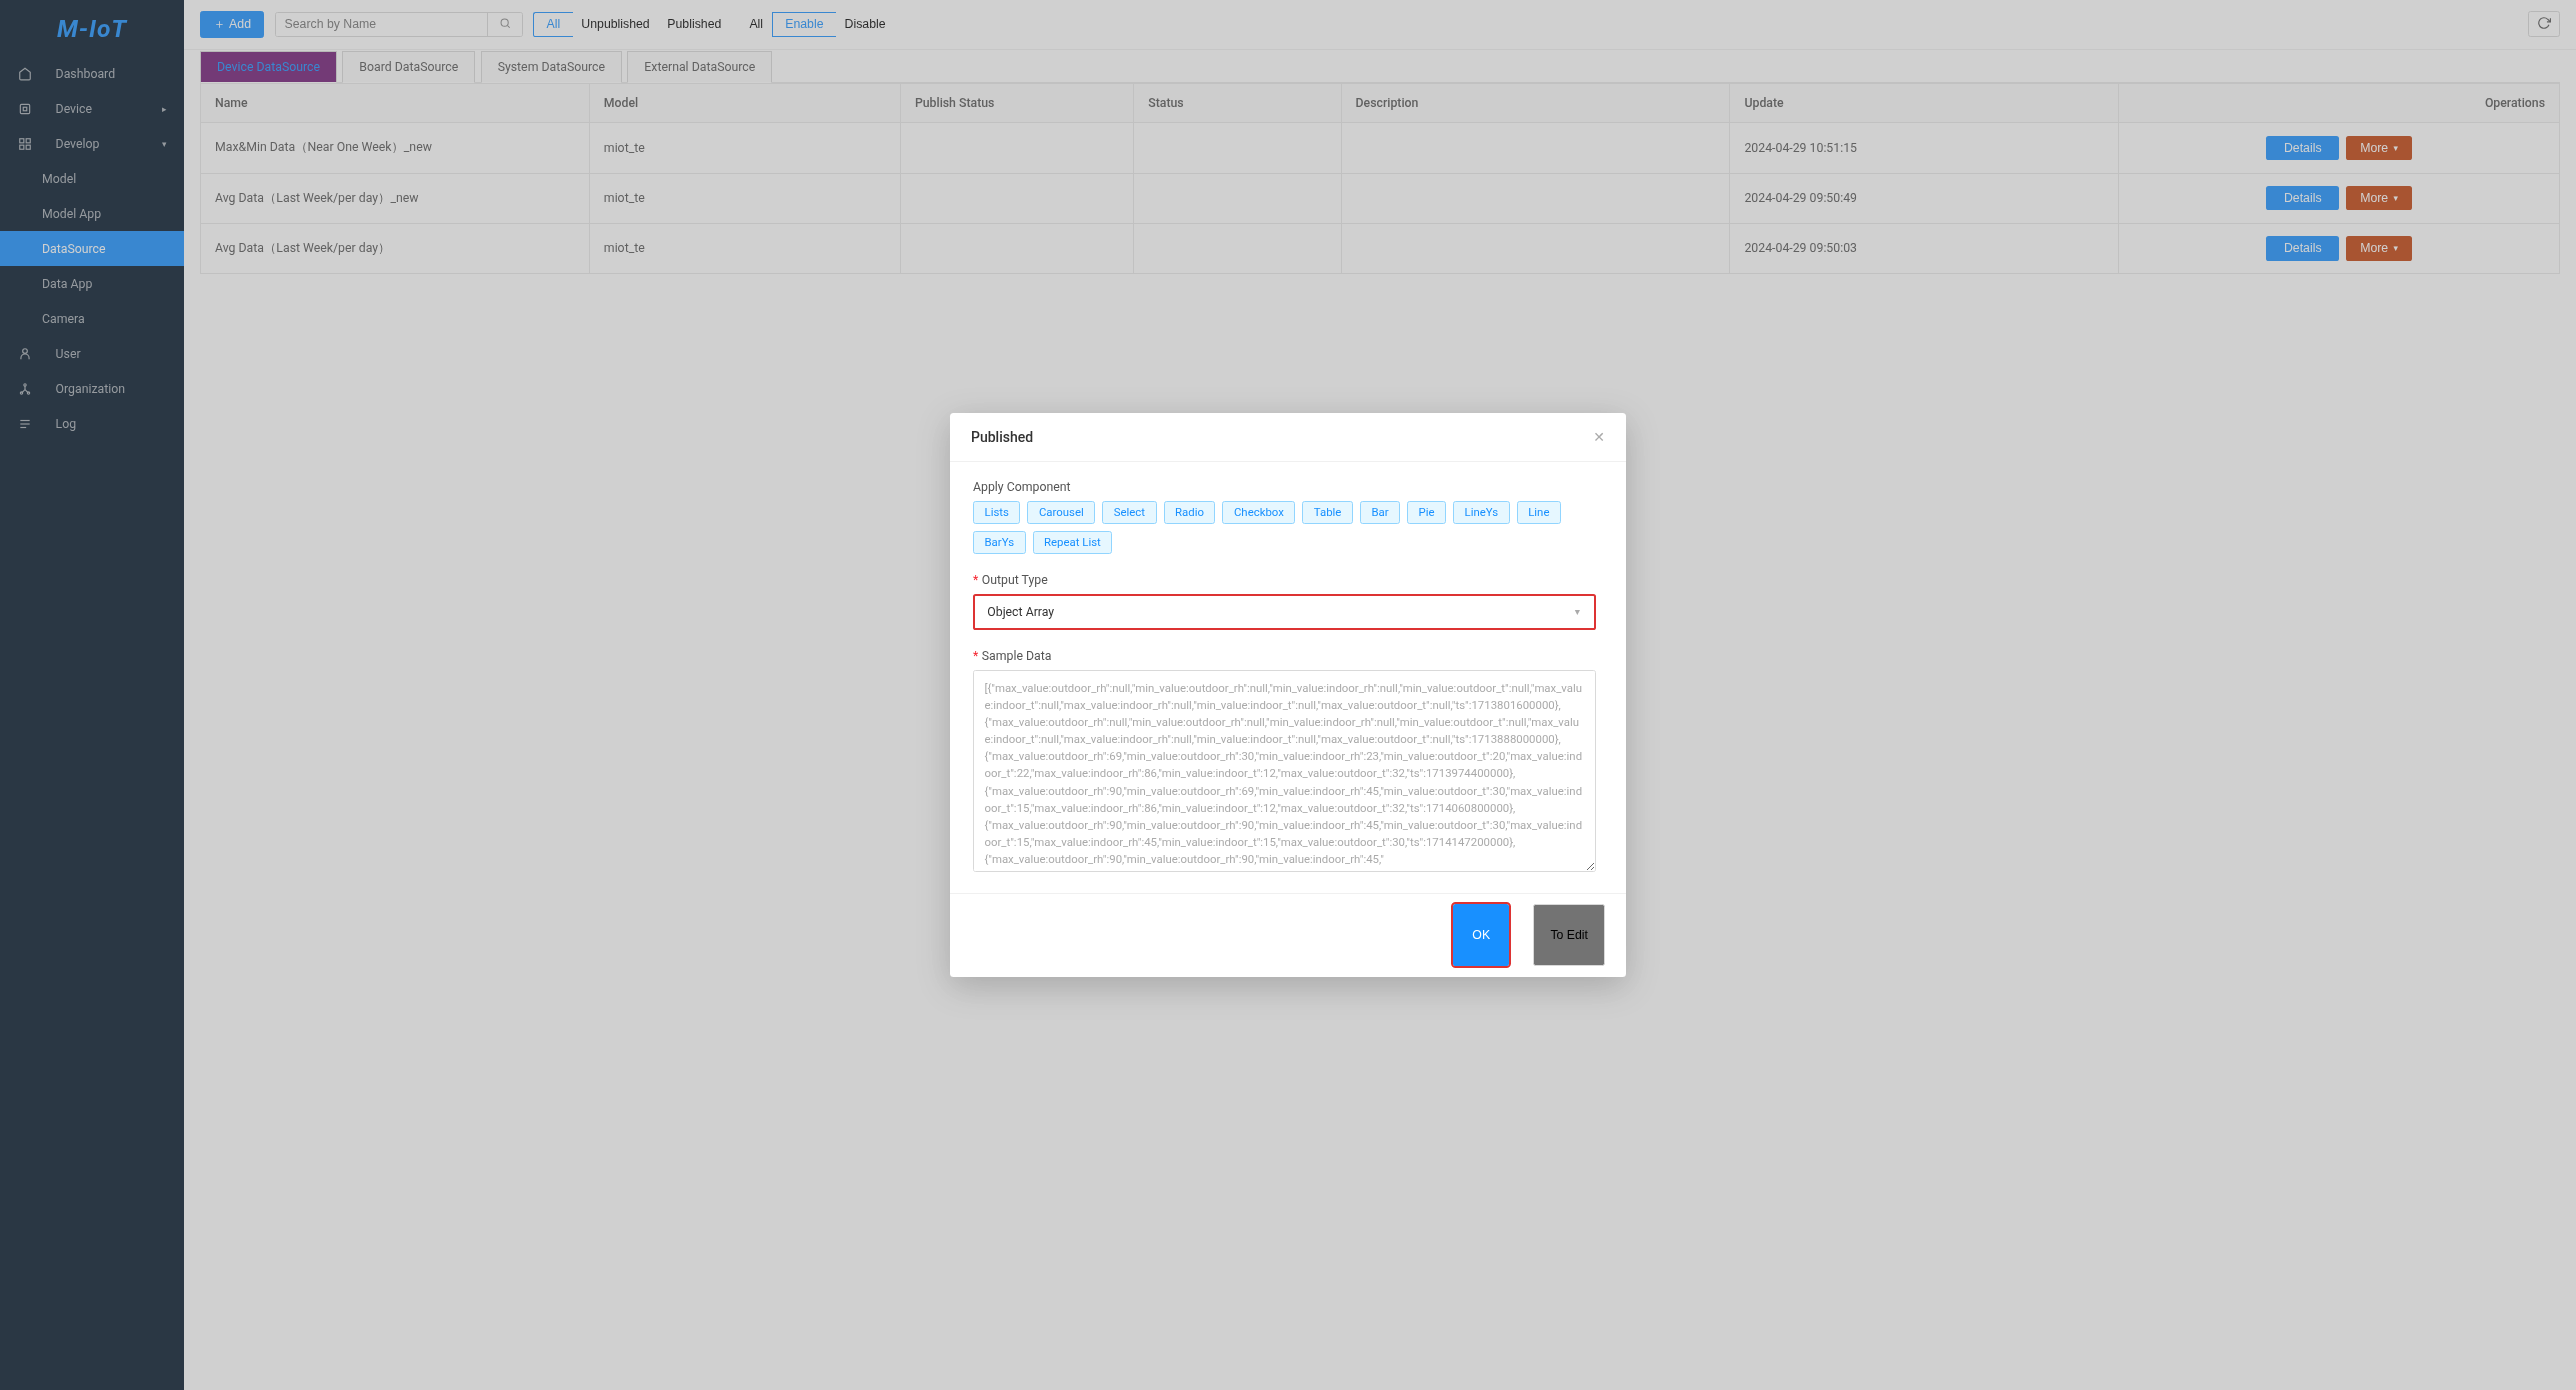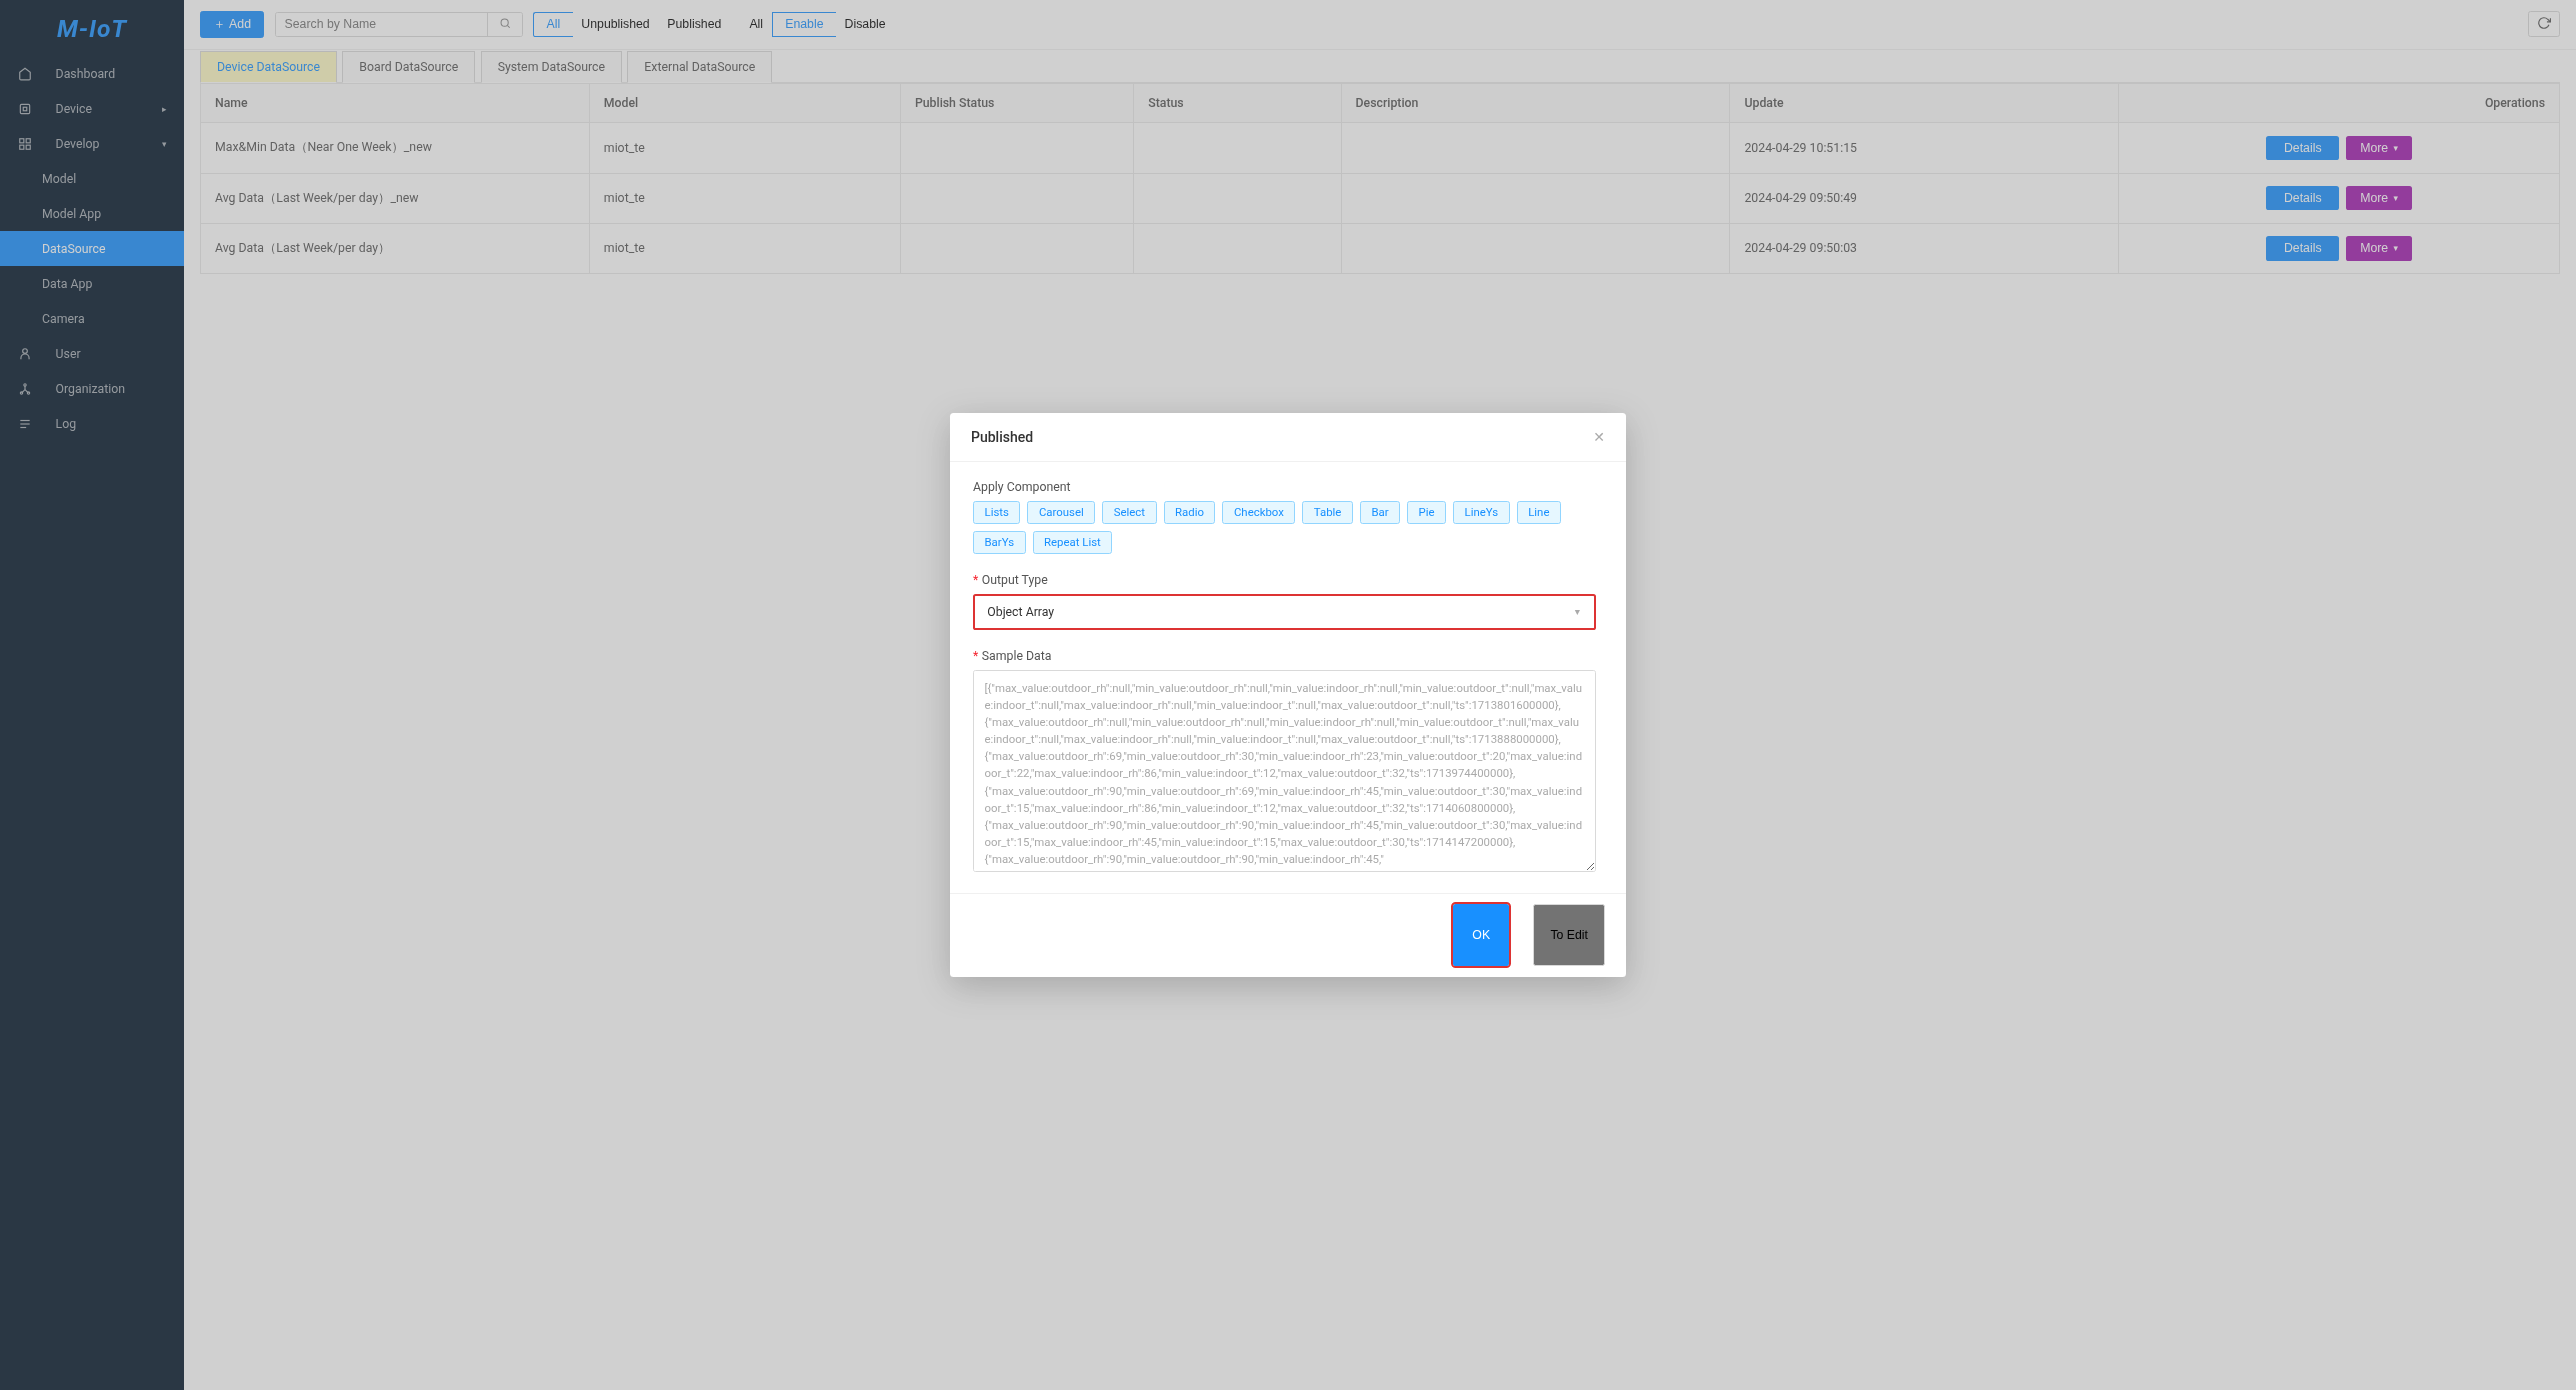--- a/index.html
+++ b/index.html
@@ -29,31 +29,31 @@
     .btn-group .btn:first-child { border-top-left-radius: 2.6px; border-bottom-left-radius: 2.6px; }
     .btn-group .btn:last-child { border-top-right-radius: 2.6px; border-bottom-right-radius: 2.6px; border-right-width: 0.9px; }
     .search-wrap { display: flex; border: 0.9px solid #d9d9d9; border-radius: 2.6px; overflow: hidden; }
     .search-input { border: none; padding: 4.4px 8.8px; width: 211px; outline: none; font-size: 12.3px; }
     .search-btn { width: 35px; background: #fff; border: none; border-left: 0.9px solid #d9d9d9; cursor: pointer; color: #888; }
     .reload { margin-left: auto; width: 32px; height: 26px; border: 0.9px solid #d9d9d9; background: #fff; border-radius: 2.6px; cursor: pointer; display: inline-flex; align-items: center; justify-content: center; color: #555; }
     
     
     .tabs { display: flex; gap: 5.3px; padding: 0 16px; }
     .tab { padding: 8px 16px; border: 0.9px solid #d9d9d9; background: #fafafa; cursor: pointer; font-size: 12.3px; color: #555; border-bottom: 0.9px solid #fff; position: relative; top: 0.9px; }
-    .tab.active { background: #fef9c3; color: #1890ff; border-color: #d9d9d9; border-bottom-color: #fff; }
+    .tab.active { background: #701a75; color: #1890ff; border-color: #d9d9d9; border-bottom-color: #fff; }
     .tabsline { border-bottom: 0.9px solid #e8e8e8; margin: 0 16px; }
     
     
     .table-wrap { padding: 0 16px 16px; }
     table { width: 100%; border-collapse: collapse; border: 0.9px solid #e8e8e8; table-layout: fixed; }
     th, td { padding: 12.3px 14px; border: 0.9px solid #e8e8e8; text-align: left; font-size: 12.3px; color: #555; word-wrap: break-word; }
     th { background: #fafafa; font-weight: 500; }
     .op-cell { text-align: center; }
     .btn-details { background: #1890ff; color: #fff; border: none; padding: 5.3px 17.6px; border-radius: 2.6px; cursor: pointer; font-size: 12.3px; margin-right: 7px; }
-    .btn-more { background: #a21caf; color: #fff; border: none; padding: 5.3px 14px; border-radius: 2.6px; cursor: pointer; font-size: 12.3px; display: inline-flex; align-items: center; gap: 5.3px; }
+    .btn-more { background: #c2410c; color: #fff; border: none; padding: 5.3px 14px; border-radius: 2.6px; cursor: pointer; font-size: 12.3px; display: inline-flex; align-items: center; gap: 5.3px; }
     .btn-more .caret { font-size: 8.8px; }
     
     
     .overlay { position: fixed; inset: 0; background: rgba(120,120,120,0.35); display: flex; align-items: center; justify-content: center; }
     .modal { width: 676px; background: #fff; border-radius: 3.5px; box-shadow: 0 8.8px 35px rgba(0,0,0,0.2); display: flex; flex-direction: column; max-height: 84vh; }
     .modal-head { padding: 16px 21px; border-bottom: 0.9px solid #f0f0f0; display: flex; align-items: center; }
     .modal-title { font-size: 14px; font-weight: 500; color: #333; }
     .modal-close { margin-left: auto; cursor: pointer; color: #aaa; font-size: 14px; }
     .modal-body { padding: 17.6px 23px; overflow-y: auto; flex: 1; }
     .modal-body-inner { padding-right: 7px; }

